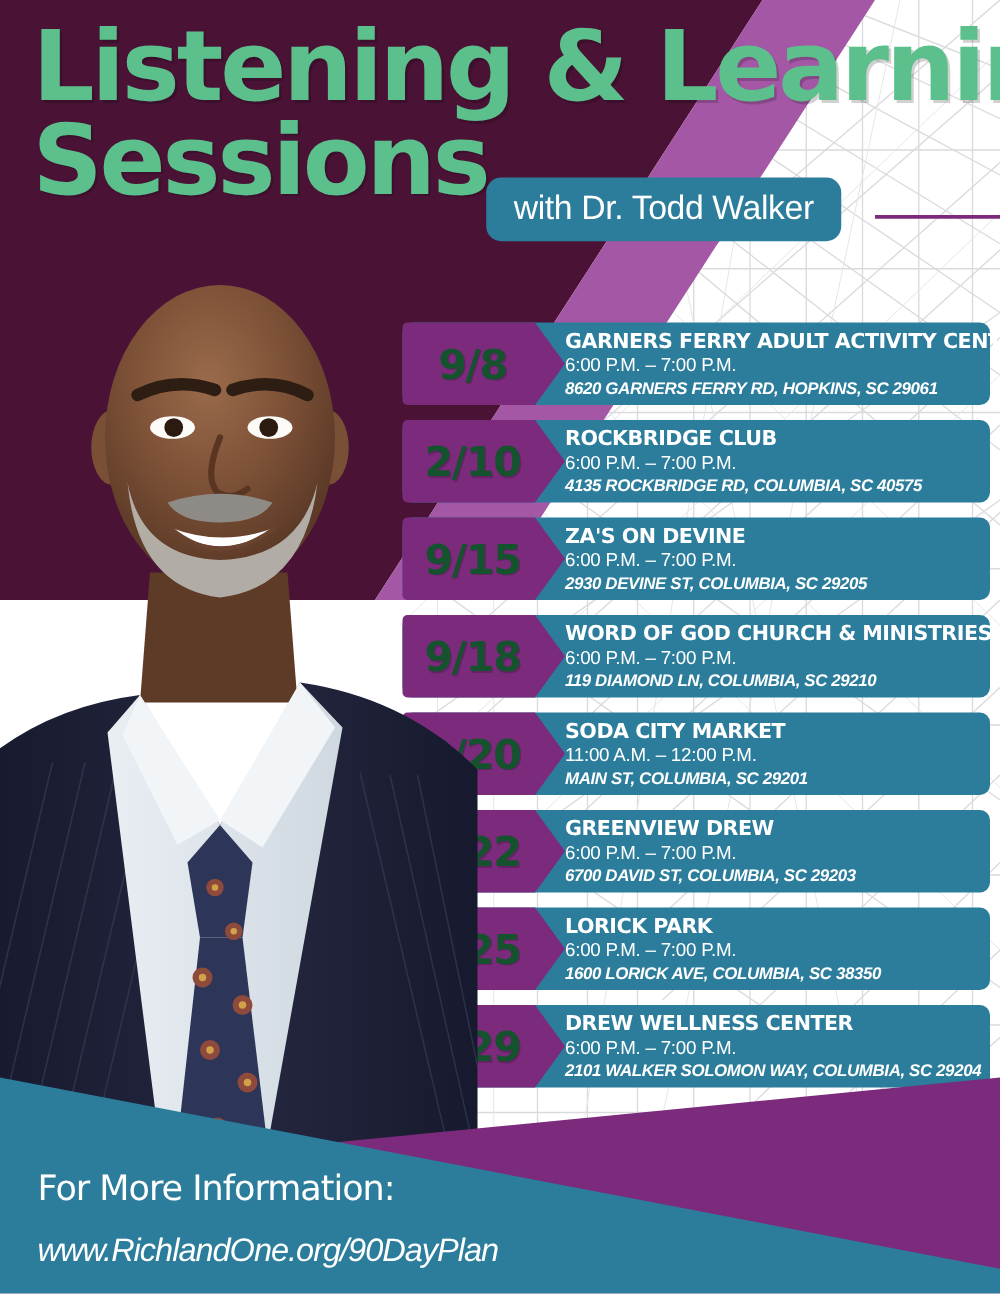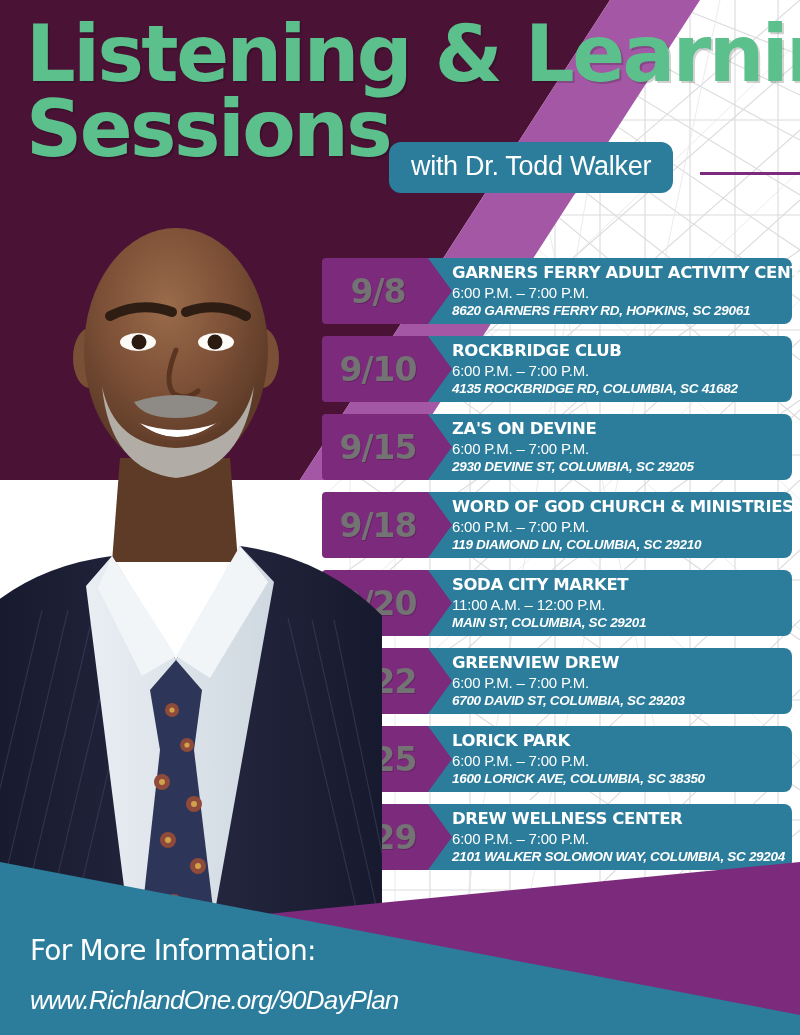--- a/index.html
+++ b/index.html
@@ -60,21 +60,21 @@
   }
   .row-date .arrow {
     position:absolute; left:106px; top:0; width:0; height:0;
     border-top:33px solid transparent;
     border-bottom:33px solid transparent;
     border-left:24px solid #7C2A7C;
   }
   .row-date .dtxt {
     position:absolute; left:0; top:0; width:112px; height:66px;
     display:flex; align-items:center; justify-content:center;
-    color:#737373; font-family:"DejaVu Sans", sans-serif;
+    color:#14532d; font-family:"DejaVu Sans", sans-serif;
     font-weight:bold; font-size:33px; letter-spacing:-1px;
     text-shadow:1px 1px 0 rgba(0,0,0,0.18);
   }
   .row-info {
     position:absolute; left:452px; top:6px; right:14px; z-index:3; color:#fff;
   }
   .venue {
     font-family:"DejaVu Sans", sans-serif;
     font-weight:bold; font-size:16.5px; letter-spacing:-0.4px;
     line-height:1.15; white-space:nowrap;
@@ -288,26 +288,26 @@
         <div class="time">6:00 P.M. – 7:00 P.M.</div>
         <div class="addr">8620 GARNERS FERRY RD, HOPKINS, SC 29061</div>
       </div>
     </div>
 
     <div class="row">
       <div class="row-bar"></div>
       <div class="row-date">
         <div class="blk"></div>
         <div class="arrow"></div>
-        <div class="dtxt">9/10</div>
+        <div class="dtxt">2/10</div>
       </div>
       <div class="row-info">
         <div class="venue">ROCKBRIDGE CLUB</div>
         <div class="time">6:00 P.M. – 7:00 P.M.</div>
-        <div class="addr">4135 ROCKBRIDGE RD, COLUMBIA, SC 41682</div>
+        <div class="addr">4135 ROCKBRIDGE RD, COLUMBIA, SC 40575</div>
       </div>
     </div>
 
     <div class="row">
       <div class="row-bar"></div>
       <div class="row-date">
         <div class="blk"></div>
         <div class="arrow"></div>
         <div class="dtxt">9/15</div>
       </div>

